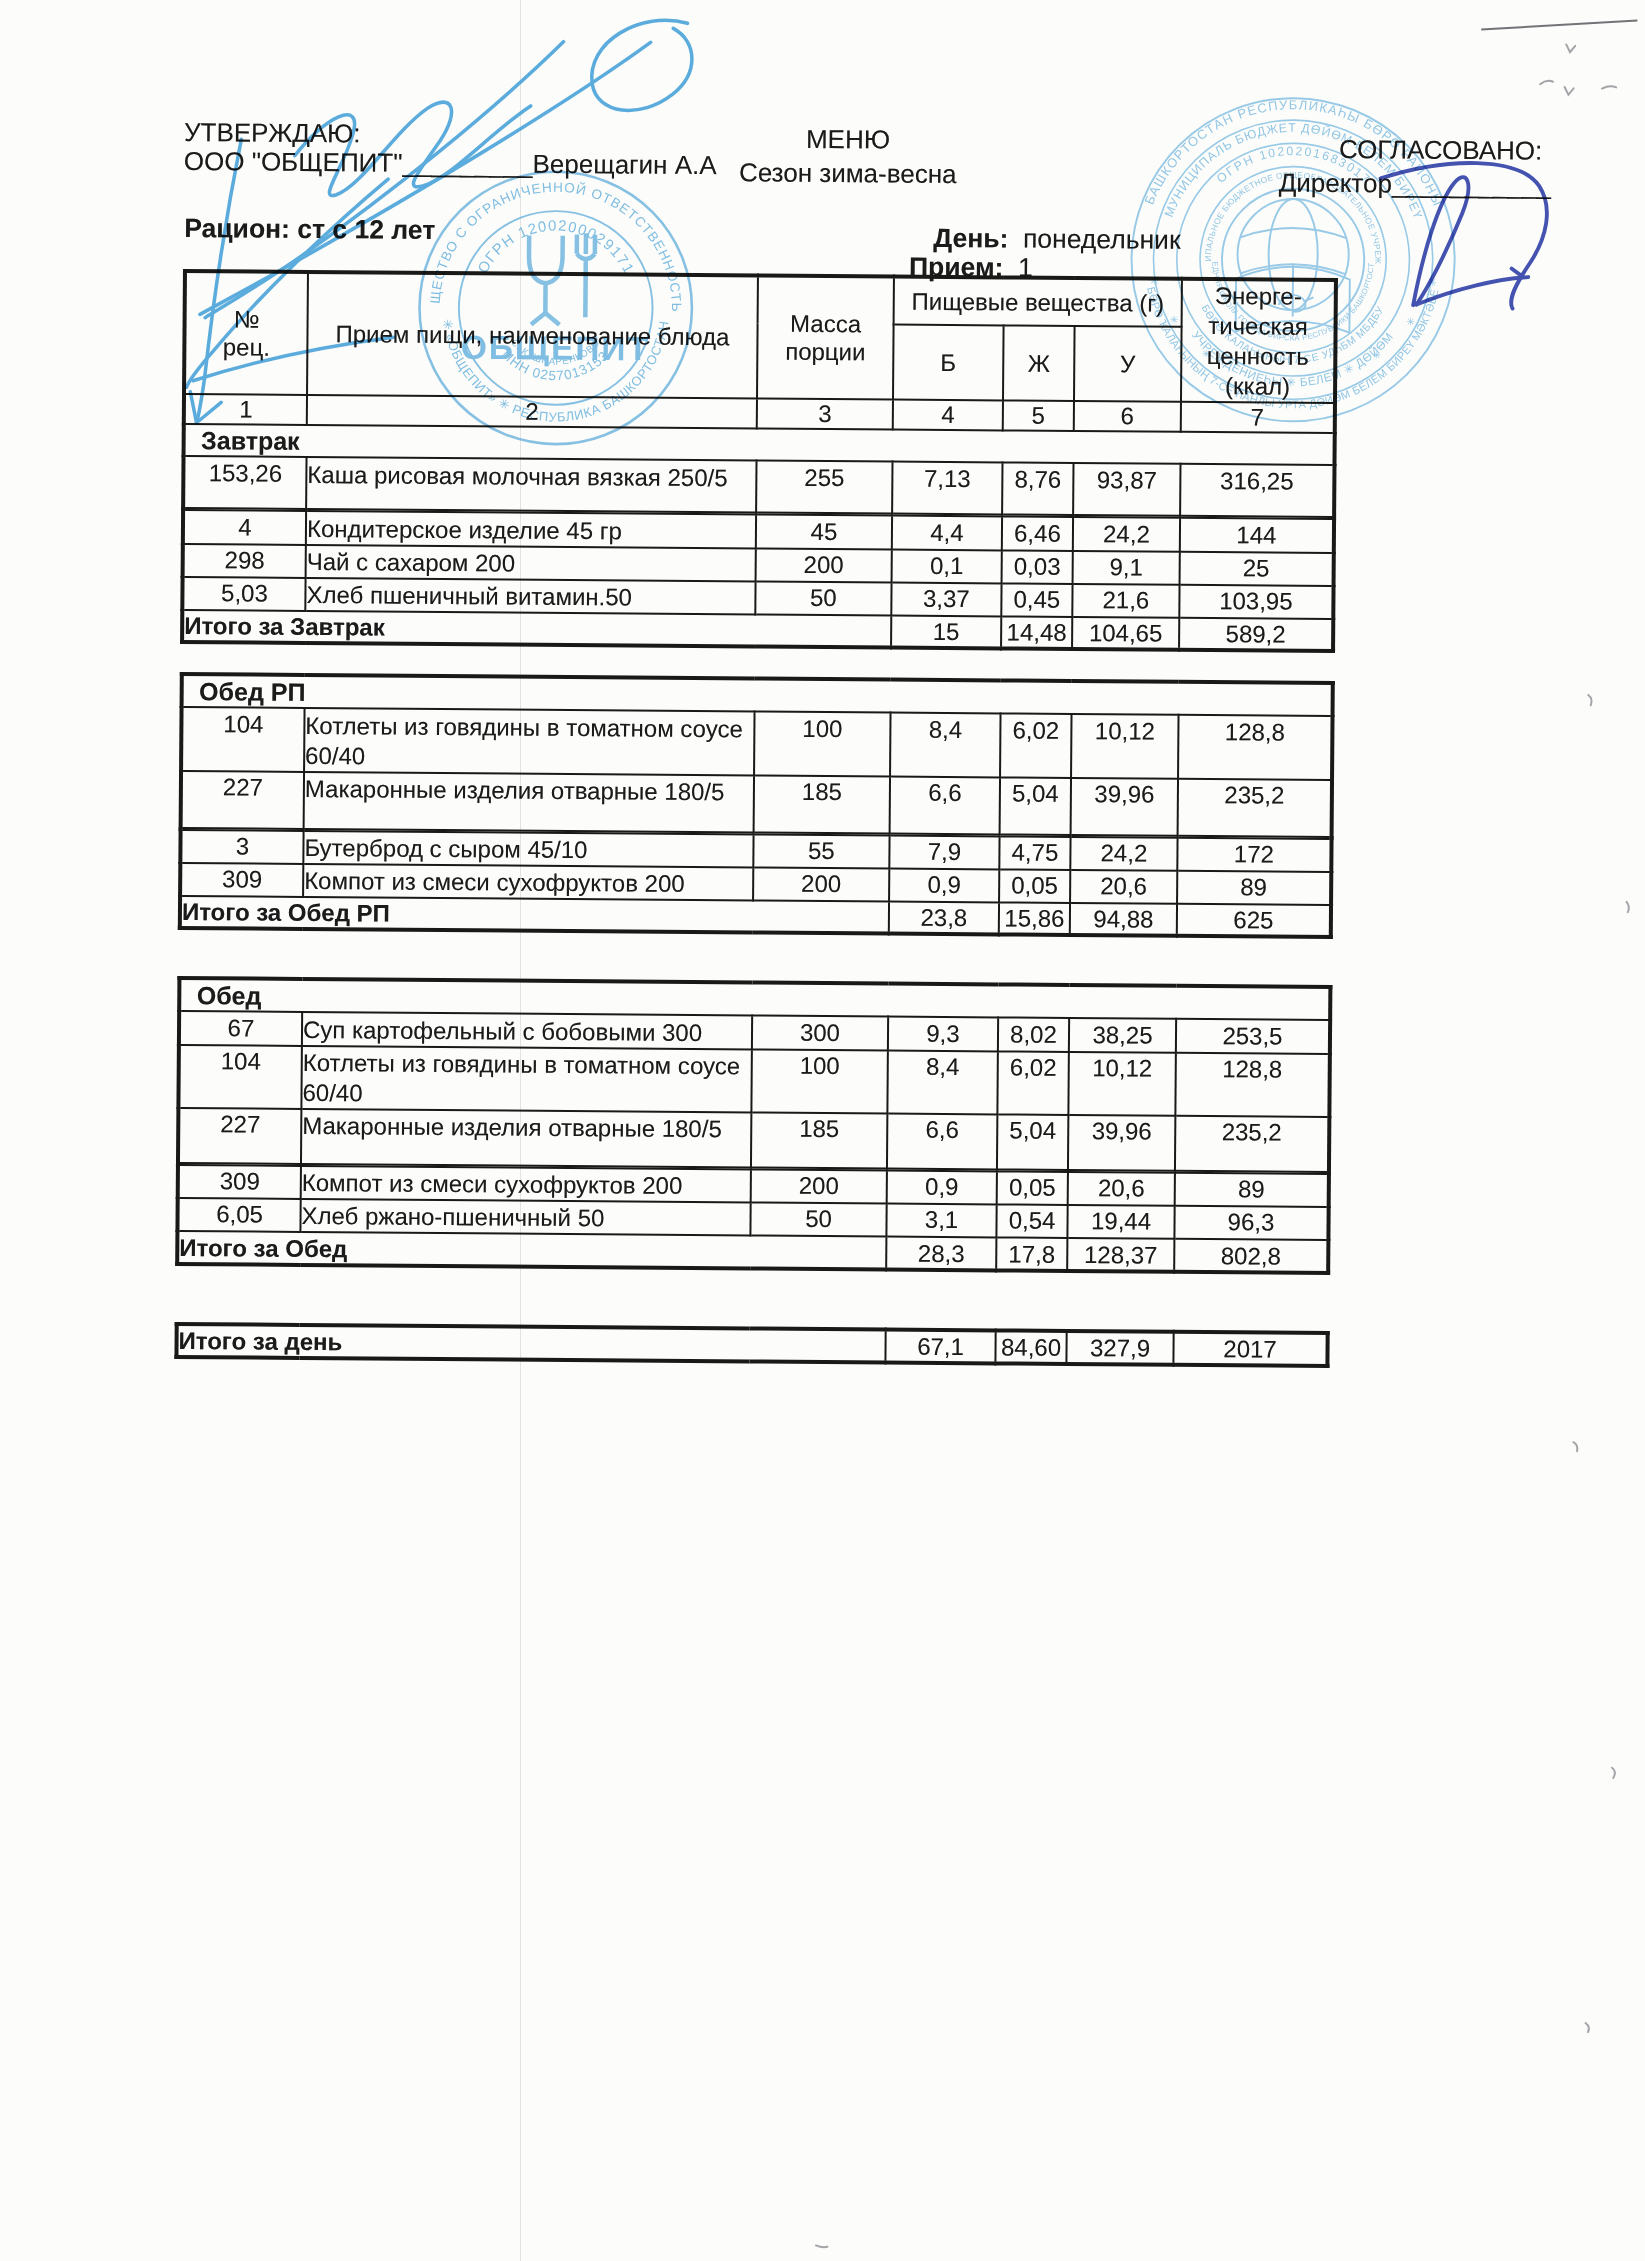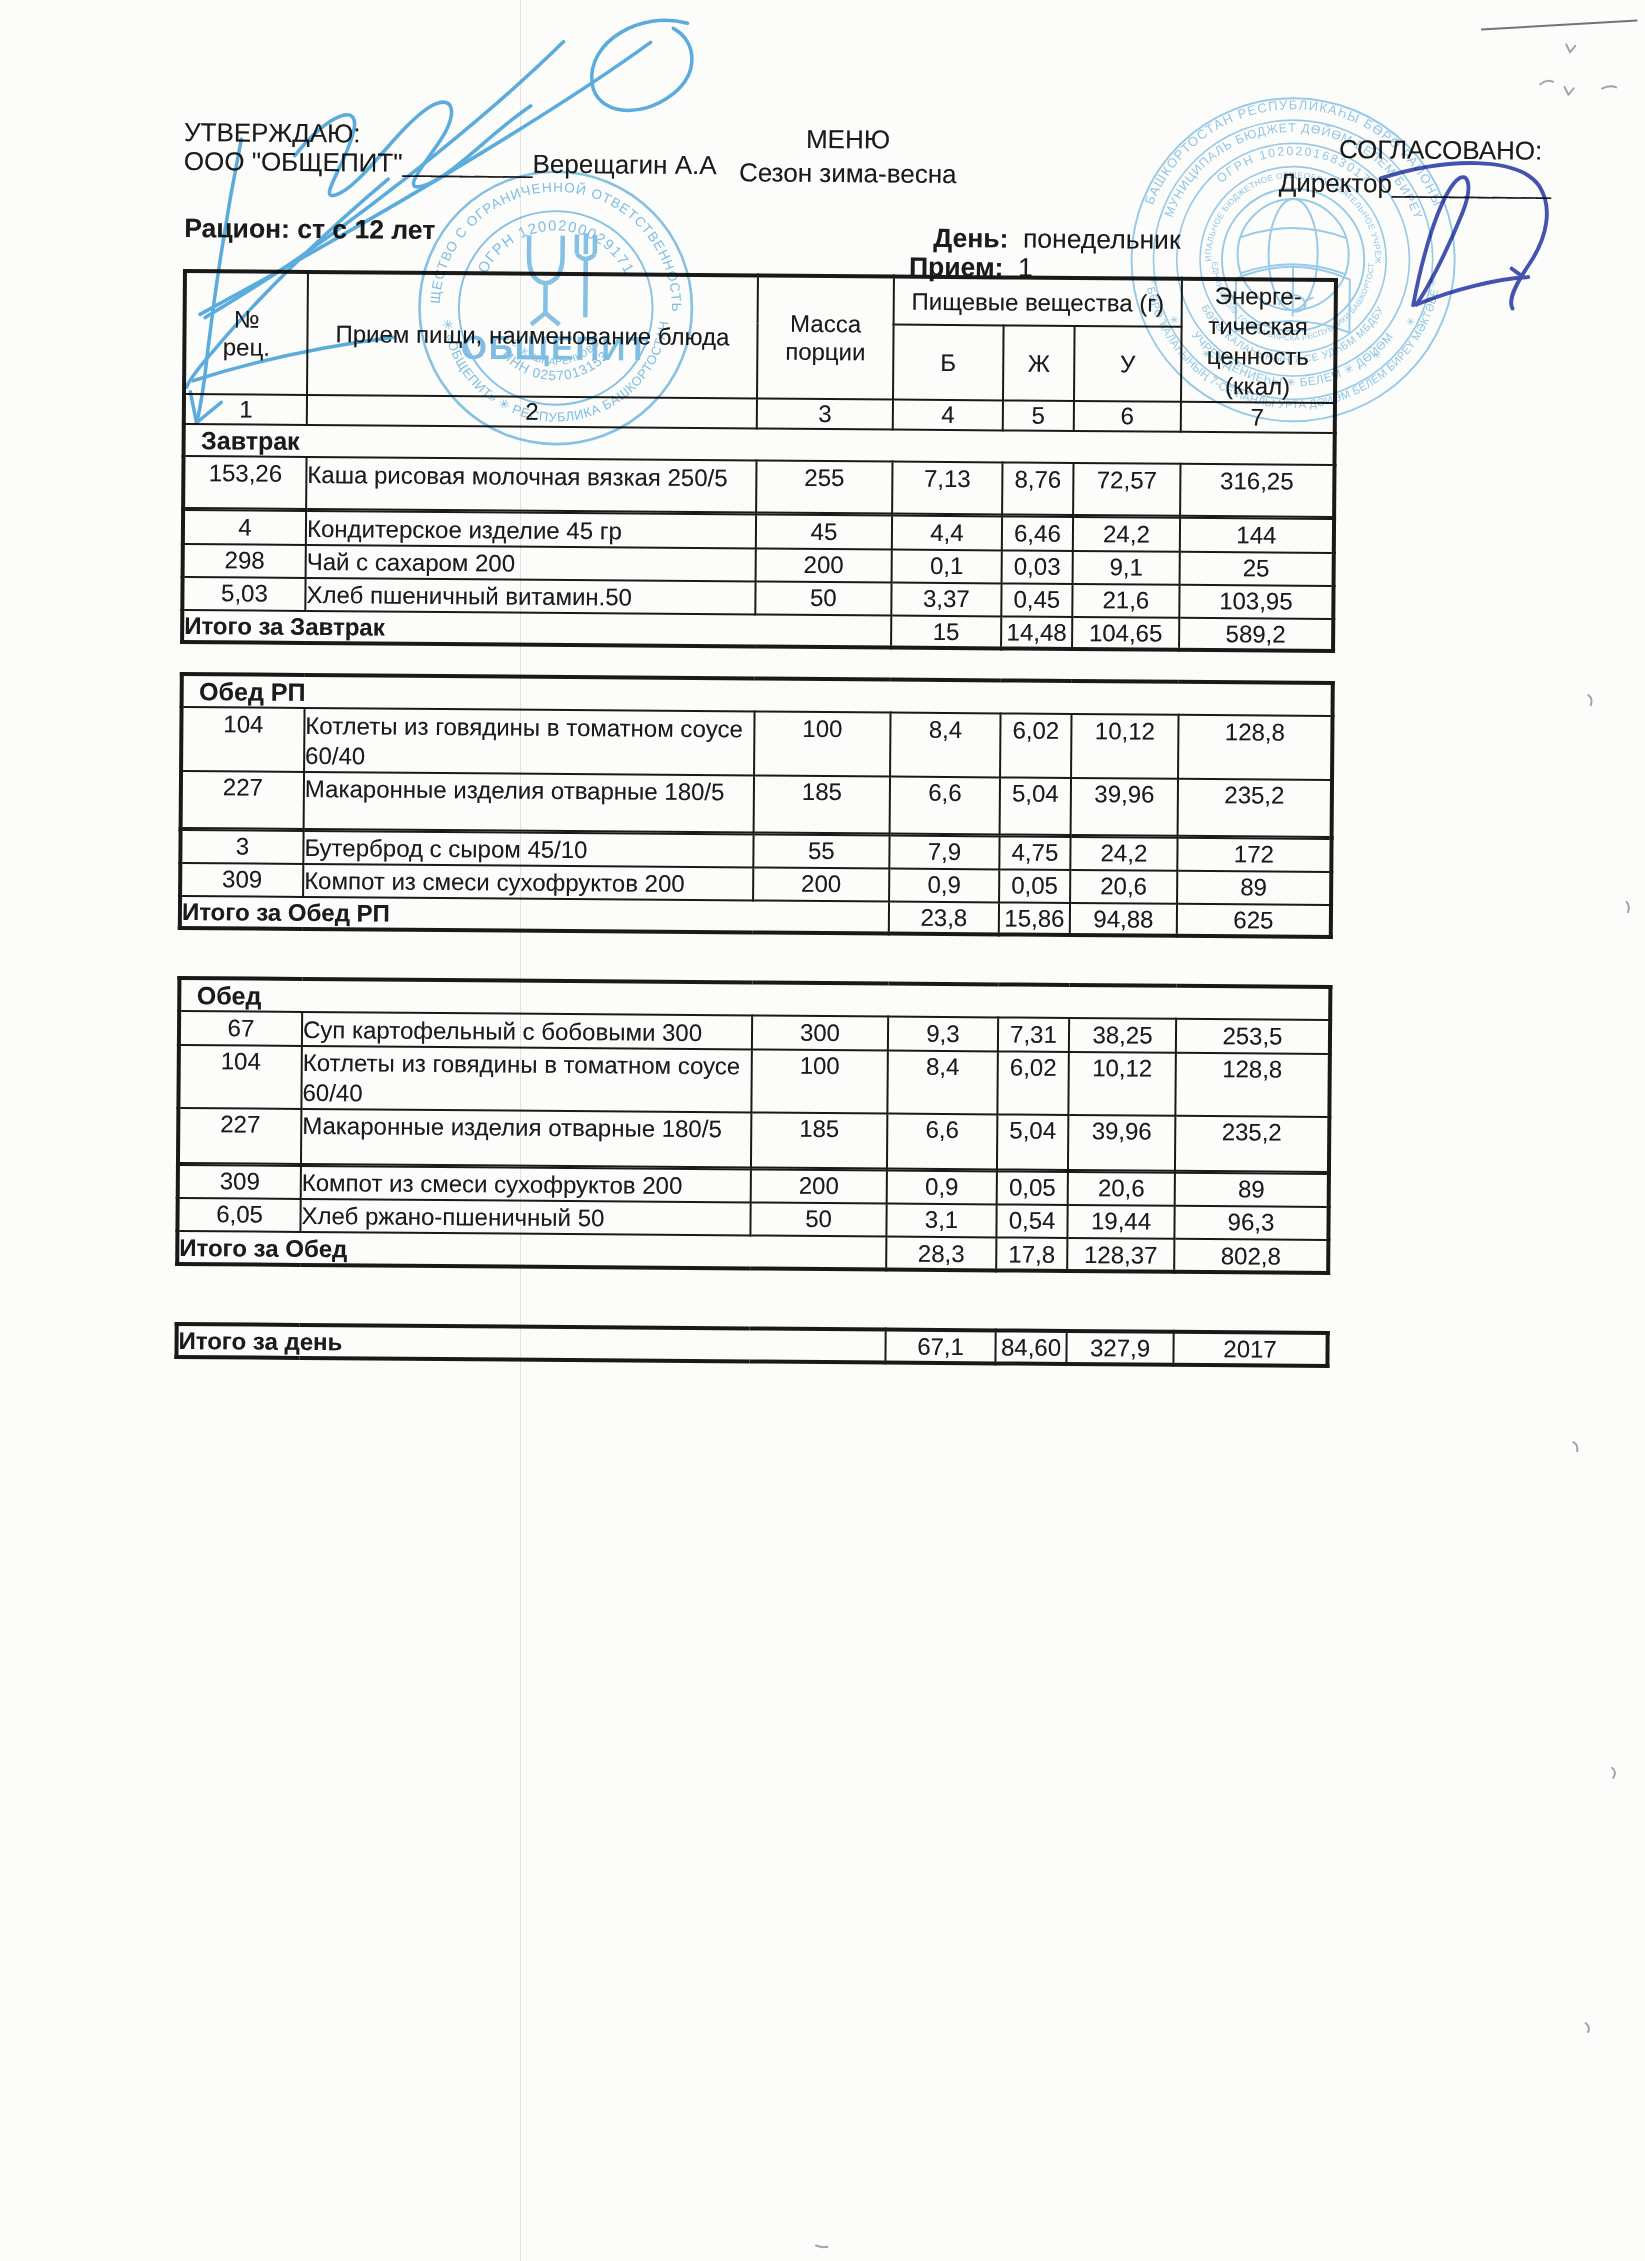--- a/index.html
+++ b/index.html
@@ -95,21 +95,21 @@
       </tr>
       <tr class="band" style="height:23px;">
             <td colspan="7">Завтрак</td>
           </tr>
       <tr style="height:52px;">
         <td class="c-num">153,26</td>
         <td class="c-dish">Каша рисовая молочная вязкая 250/5</td>
         <td class="c-val">255</td>
         <td class="c-val">7,13</td>
         <td class="c-val">8,76</td>
-        <td class="c-val">72,57</td>
+        <td class="c-val">93,87</td>
         <td class="c-val">316,25</td>
       </tr>
       <tr class="sp" style="height:1.9px;">
             <td></td>
             <td></td>
             <td></td>
             <td></td>
             <td></td>
             <td></td>
             <td></td>
@@ -232,21 +232,21 @@
         </colgroup>
       <tbody>
           <tr class="band" style="height:30px;">
             <td colspan="7">Обед</td>
           </tr>
       <tr style="height:27px;">
         <td class="c-num">67</td>
         <td class="c-dish">Суп картофельный с бобовыми 300</td>
         <td class="c-val">300</td>
         <td class="c-val">9,3</td>
-        <td class="c-val">7,31</td>
+        <td class="c-val">8,02</td>
         <td class="c-val">38,25</td>
         <td class="c-val">253,5</td>
       </tr>
       <tr style="height:58px;">
         <td class="c-num">104</td>
         <td class="c-dish">Котлеты из говядины в томатном соусе 60/40</td>
         <td class="c-val">100</td>
         <td class="c-val">8,4</td>
         <td class="c-val">6,02</td>
         <td class="c-val">10,12</td>

